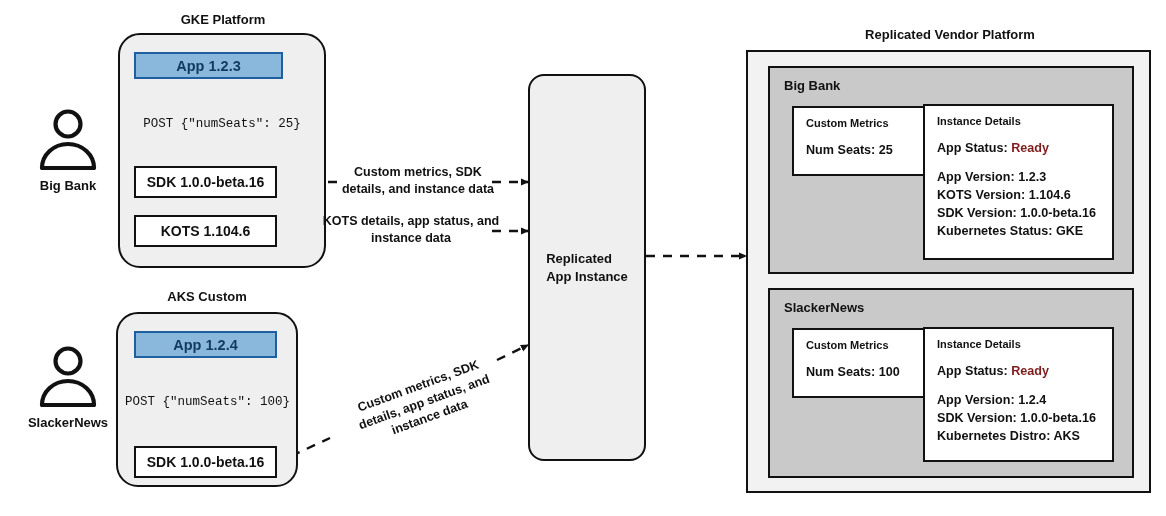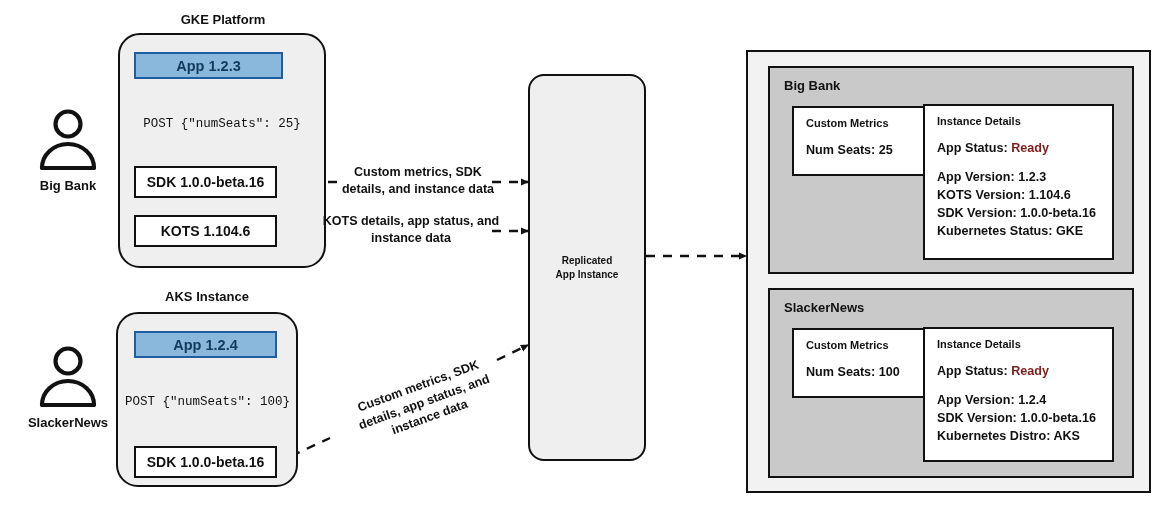--- a/index.html
+++ b/index.html
@@ -88,22 +88,22 @@
 
   
   .service-box {
     background: #efefef;
     border: 2.2px solid #111;
     border-radius: 16px;
     box-sizing: border-box;
     display: flex;
     align-items: center;
     justify-content: center;
-    text-align: center;
-    font-size: 10px;
+    text-align: left;
+    font-size: 13px;
     font-weight: bold;
     line-height: 1.35;
     color: #111;
   }
 
   
   .platform-box {
     background: #f2f2f2;
     border: 2.6px solid #111;
     box-sizing: border-box;
@@ -202,21 +202,21 @@
   <div class="abs cluster" style="left:118px; top:33px; width:208px; height:235px;"></div>
 
   <div class="abs app-box" style="left:134px; top:52px; width:149px; height:27px;">App 1.2.3</div>
 
   <div class="abs post-lbl" style="left:118px; top:117px; width:208px;">POST {"numSeats": 25}</div>
 
   <div class="abs comp-box" style="left:134px; top:166px; width:143px; height:32px;">SDK 1.0.0-beta.16</div>
 
   <div class="abs comp-box" style="left:134px; top:215px; width:143px; height:32px;">KOTS 1.104.6</div>
 
-  <div class="abs title-lbl" style="left:112px; top:289px; width:190px;">AKS Instance</div>
+  <div class="abs title-lbl" style="left:112px; top:289px; width:190px;">AKS Custom</div>
 
   <div class="abs cluster" style="left:116px; top:312px; width:182px; height:175px;"></div>
 
   <div class="abs app-box" style="left:134px; top:331px; width:143px; height:27px;">App 1.2.4</div>
 
   <div class="abs post-lbl" style="left:110px; top:395px; width:195px;">POST {"numSeats": 100}</div>
 
   <div class="abs comp-box" style="left:134px; top:446px; width:143px; height:32px;">SDK 1.0.0-beta.16</div>
 
   <div class="abs edge-lbl" style="left:333px; top:164px; width:170px;">
@@ -235,20 +235,21 @@
     <div>instance data</div>
   </div>
 
   <div class="abs service-box" style="left:528px; top:74px; width:118px; height:387px;">
     <div>
       <div>Replicated</div>
       <div>App Instance</div>
     </div>
   </div>
 
+  <div class="abs title-lbl" style="left:800px; top:27px; width:300px;">Replicated Vendor Platform</div>
 
   <div class="abs platform-box" style="left:746px; top:50px; width:405px; height:443px;"></div>
 
   <div class="abs customer-box" style="left:768px; top:66px; width:366px; height:208px;">
     <div class="customer-name" style="margin:10px 0 0 14px;">Big Bank</div>
   </div>
 
   <div class="abs panel" style="left:792px; top:106px; width:135px; height:70px;">
     <div class="panel-title">Custom Metrics</div>
     <div class="panel-line">Num Seats: 25</div>

